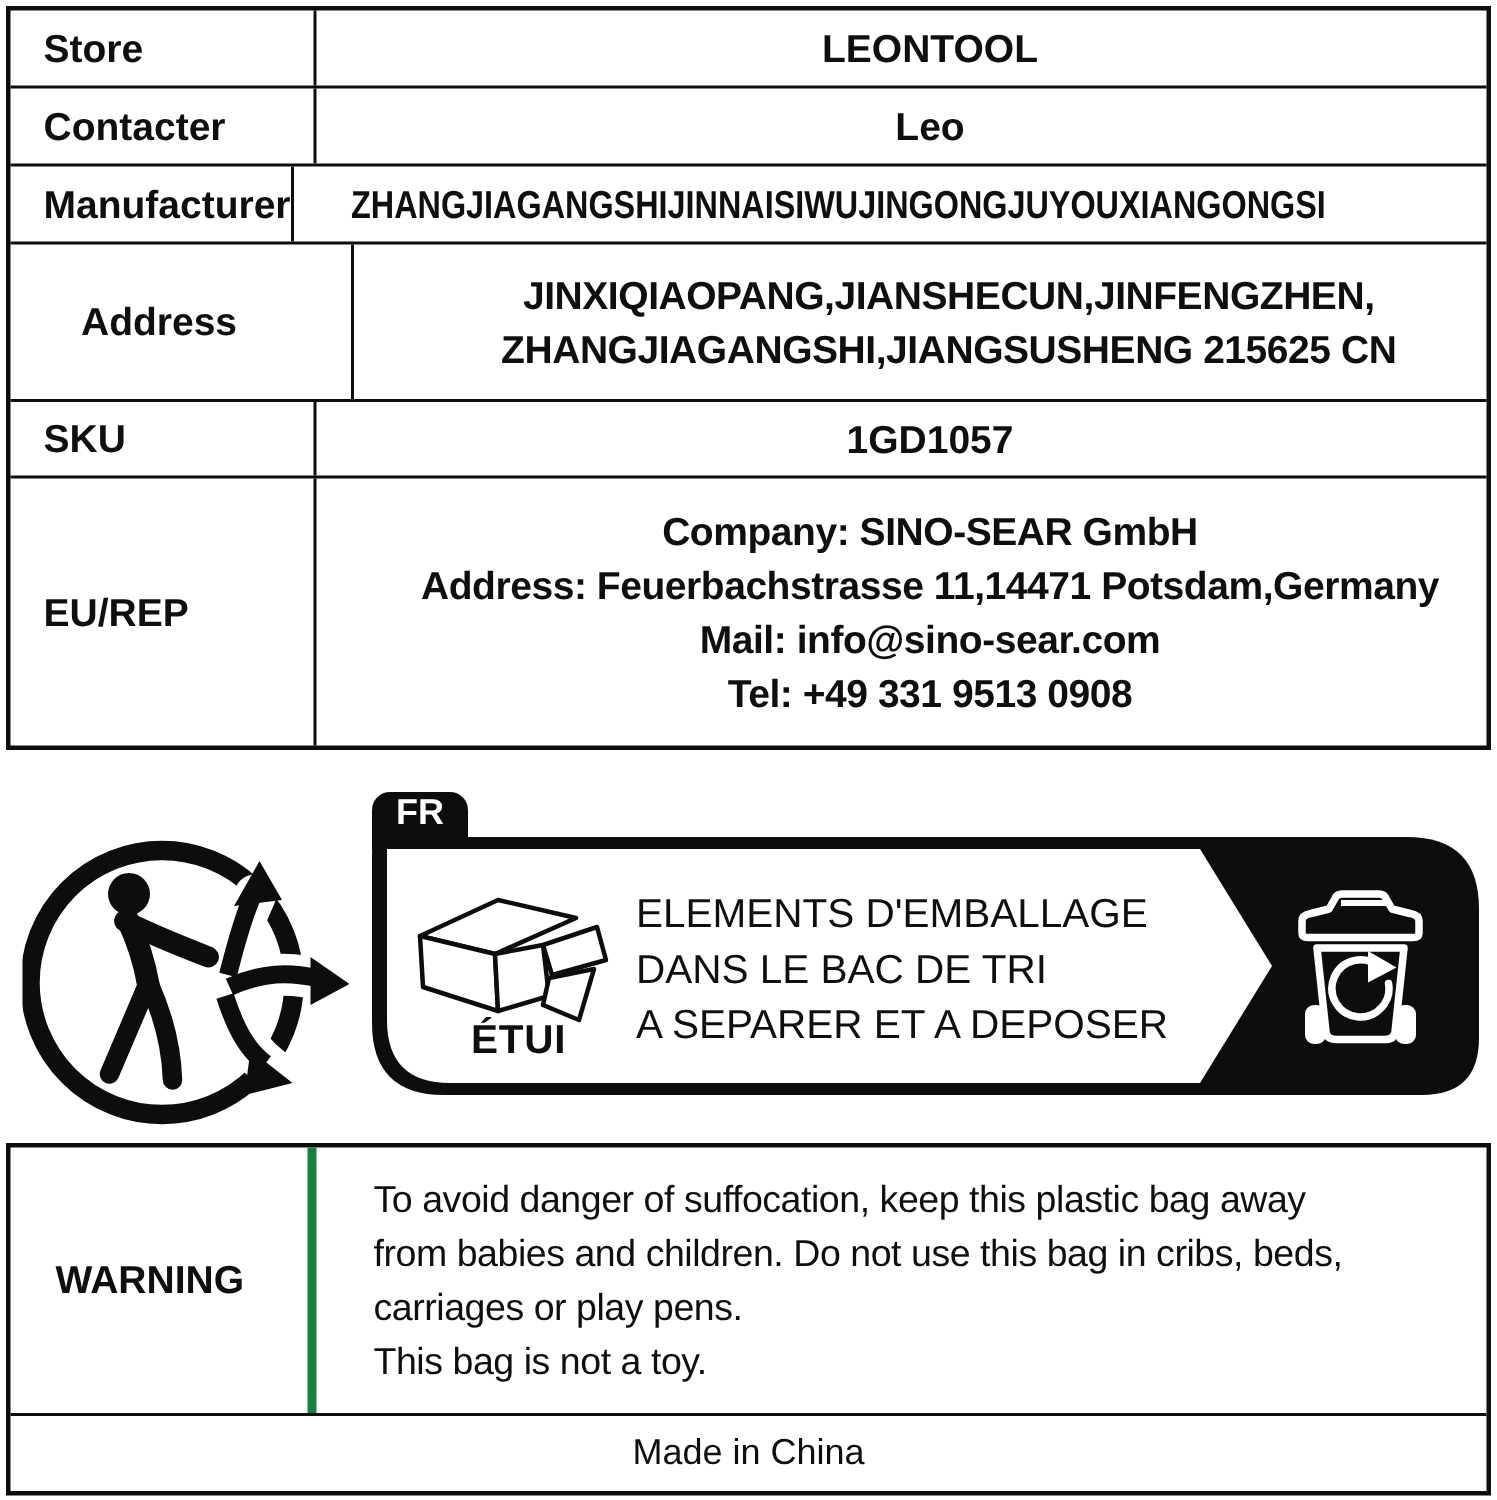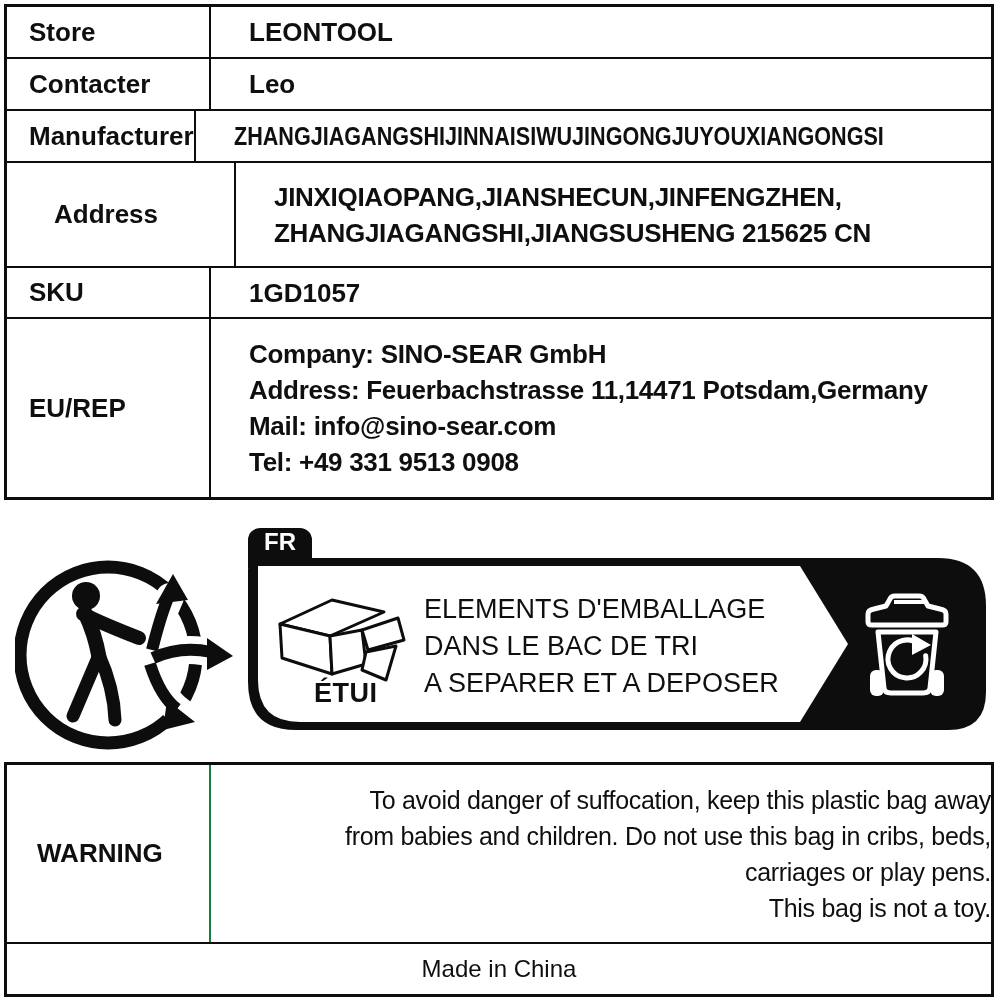--- a/index.html
+++ b/index.html
@@ -7,21 +7,21 @@
   body {
     width:998px; height:1000px; position:relative;
     font-family:"Liberation Sans","DejaVu Sans",sans-serif;
     color:#0f0f0f;
   }
   .page { position:absolute; inset:0; background:#fff; }
 
   
   .info-table {
     position:absolute; left:4px; top:4px; width:990px;
-    border:3px solid #0d0d0d; background:#fff;
+    border:3px solid #0d0d0d; background:#fff;text-align:center;
   }
   .row { display:flex; border-bottom:2px solid #0d0d0d; }
   .row:last-child { border-bottom:none; }
   .h52 { height:52px; } .h105 { height:105px;padding-left:25px; } .h51 { height:51px; } .h178 { height:178px; }
   .cell-label {
     width:204px; border-right:2px solid #0d0d0d;
     display:flex; align-items:center; padding-left:22px;
     font-weight:700; font-size:26px;
   }
   .cell-value {
@@ -47,28 +47,28 @@
   .instr { position:absolute; left:176px; top:63px; font-size:27px; line-height:37px; white-space:nowrap; }
   .bin-icon { position:absolute; left:614px; top:64px; }
 
   
   .warning-table {
     position:absolute; left:4px; top:762px; width:990px;
     border:3px solid #0d0d0d; background:#fff;
   }
   .warn-row { display:flex; height:179px; border-bottom:2px solid #0d0d0d; }
   .warn-label {
-    width:204px; border-right:2px solid #15803d;
+    width:204px; border-right:6px solid #15803d;
     display:flex; align-items:center; padding-left:30px;
     font-weight:700; font-size:26px;
   }
   .warn-text {
     flex:1; display:flex; flex-direction:column; justify-content:center;
     padding-left:38px; font-size:25px; line-height:36px;
-    letter-spacing:-0.3px; white-space:nowrap;text-align:right;
+    letter-spacing:-0.3px; white-space:nowrap;
   }
   .footer-row {
     height:50px; display:flex; align-items:center; justify-content:center;
     font-size:24px;
   }
 </style>
 </head>
 <body>
 
 <div class="page">

